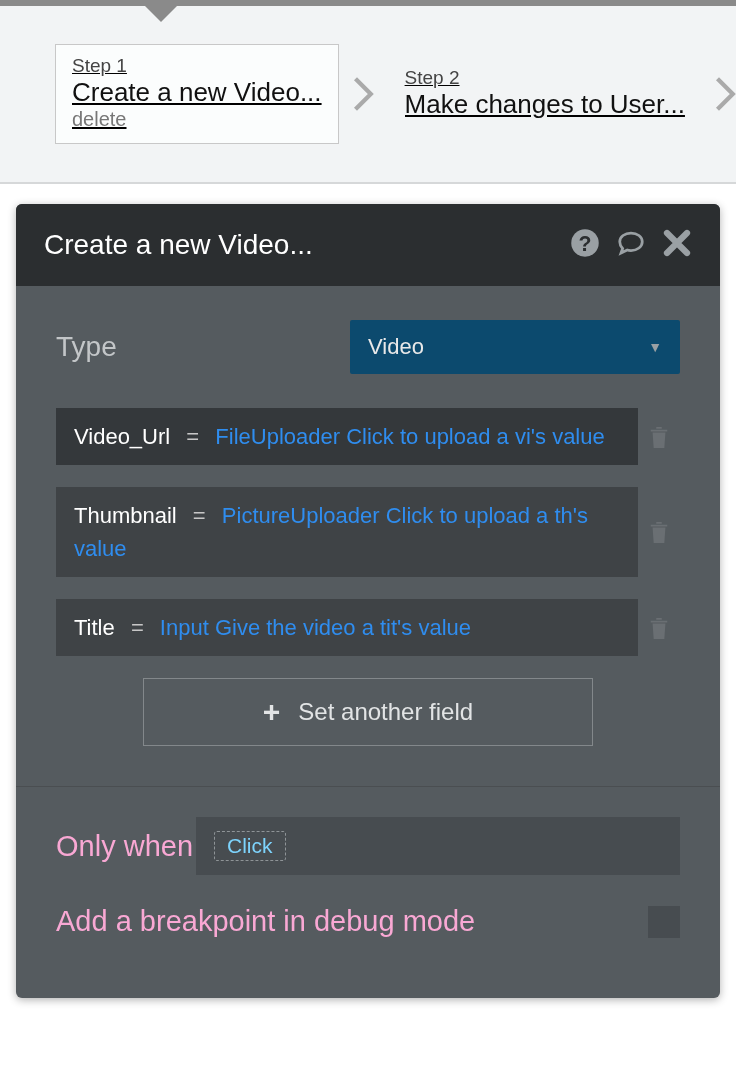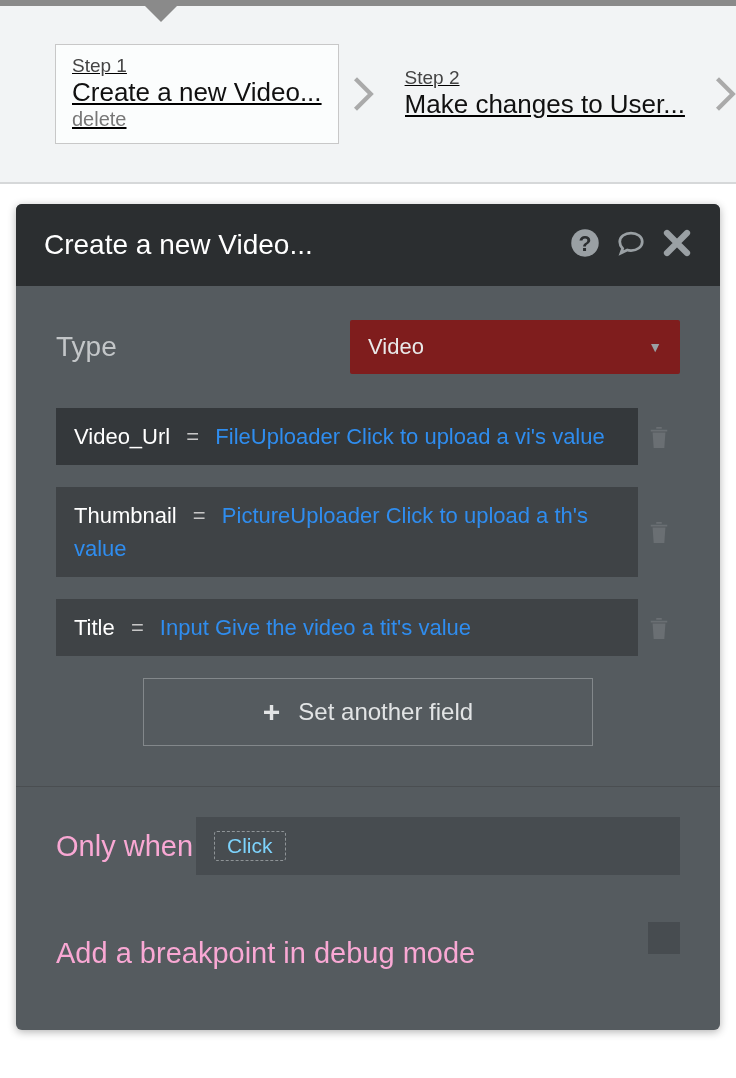--- a/index.html
+++ b/index.html
@@ -58,21 +58,21 @@
   border-top-left-radius:6px; border-top-right-radius:6px;
 }
 .panel-header .title { font-size: 28px; flex: 1; }
 .panel-header .icons svg, .panel-header .icons .x { fill: #9aa0a4; color:#9aa0a4; }
 .panel-header .icons { display:flex; gap:16px; align-items:center; }
 .panel-body { padding: 34px 40px 0; }
 .row { display:flex; align-items:center; margin-bottom:34px; }
 .row .label { color:#c3c6c8; font-size:28px; width:110px; }
 .select {
   flex:1; max-width: 330px; margin-left:auto;
-  background:#7f1d1d; color:#e9e9e9; font-size:22px;
+  background:#0c4a6e; color:#e9e9e9; font-size:22px;
   padding:14px 18px; display:flex; align-items:center;
   border-radius:2px;
 }
 .select .caret { margin-left:auto; color:#9aa0a4; font-size:14px; }
 
 .field-rows { margin-top: 10px; }
 .frow { display:flex; align-items:stretch; margin-bottom:22px; }
 .frow .box {
   flex:1; background:#3f4346; padding:12px 18px;
   font-size:22px; line-height:1.5; color:#fff;
@@ -98,21 +98,21 @@
 .lrow .llab { color:#f9a8d4; font-size:29px; width:140px; }
 .clickbox {
   flex:1; background:#474c50; padding:14px 18px;
 }
 .clickbox .token {
   display:inline-block; padding:2px 12px;
   border:1.5px dashed #8f9497; color:#7dd3fc; font-size:21px;
   border-radius:3px;
 }
 .bp { display:flex; align-items:center; }
-.bp .llab { flex:1; width:auto;margin-top:32px; }
+.bp .llab { flex:1; width:auto; }
 .bp .chk {
   width:32px; height:32px; background:#474c50;
 }
 
 
 svg.trash-ico { width:22px; height:26px; fill:#6a6f73; }
 svg.hico { width:30px; height:30px; }
 </style>
 </head>
 <body>

